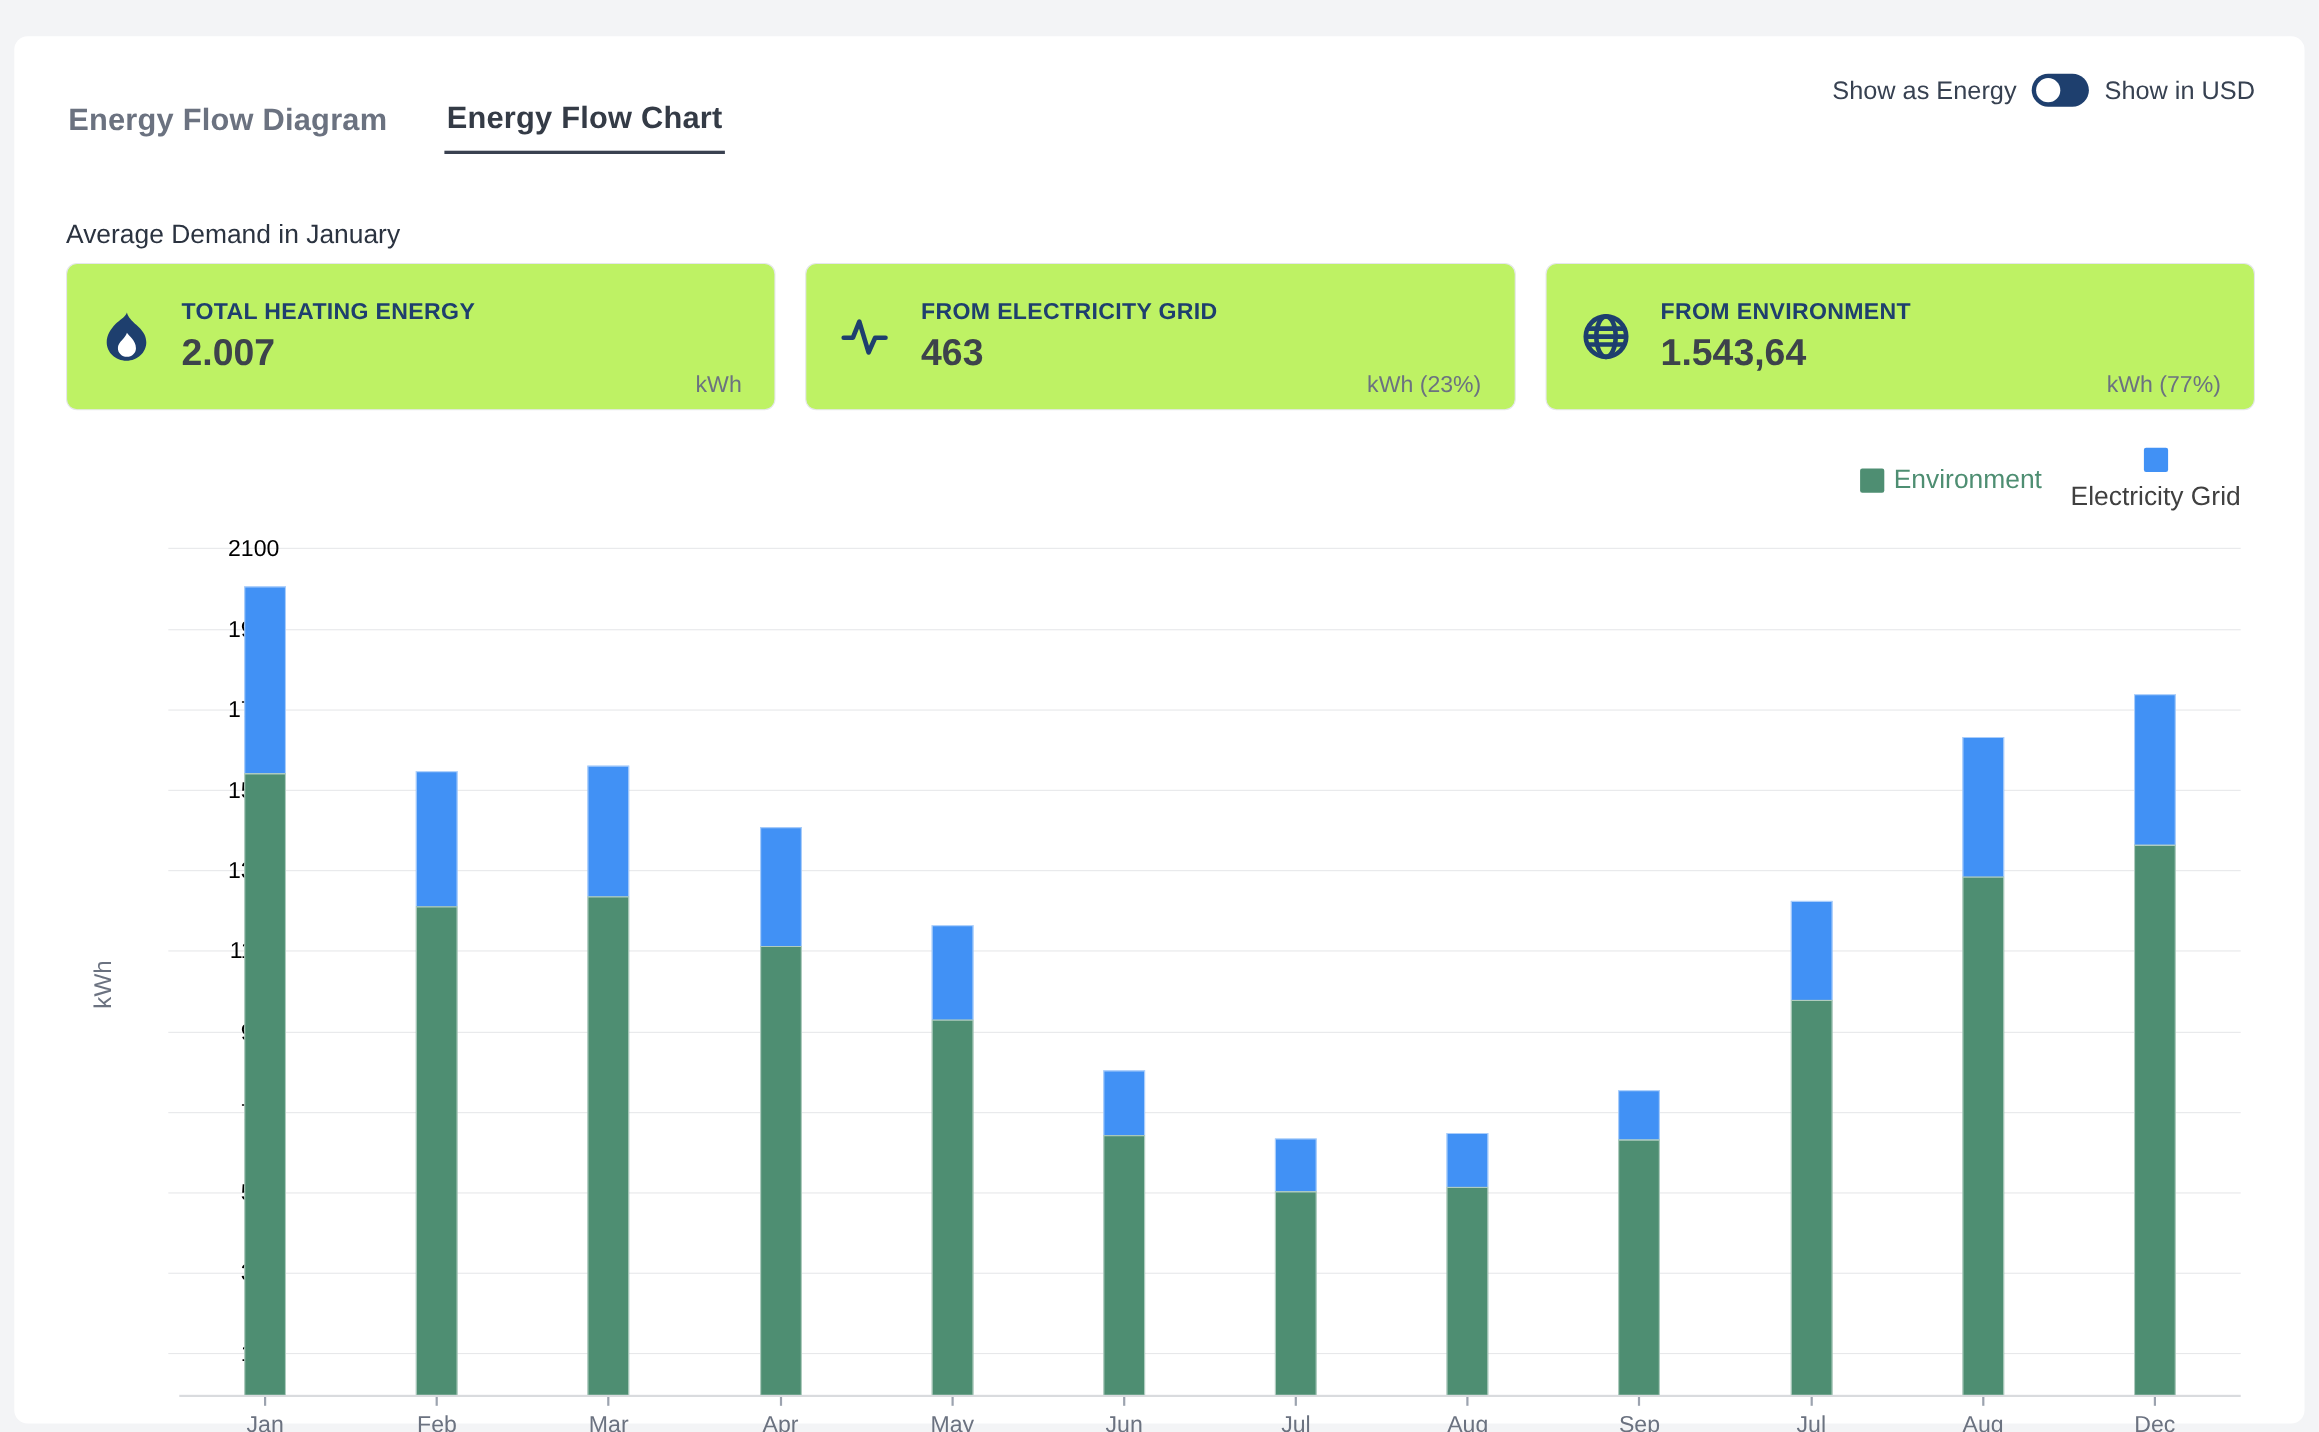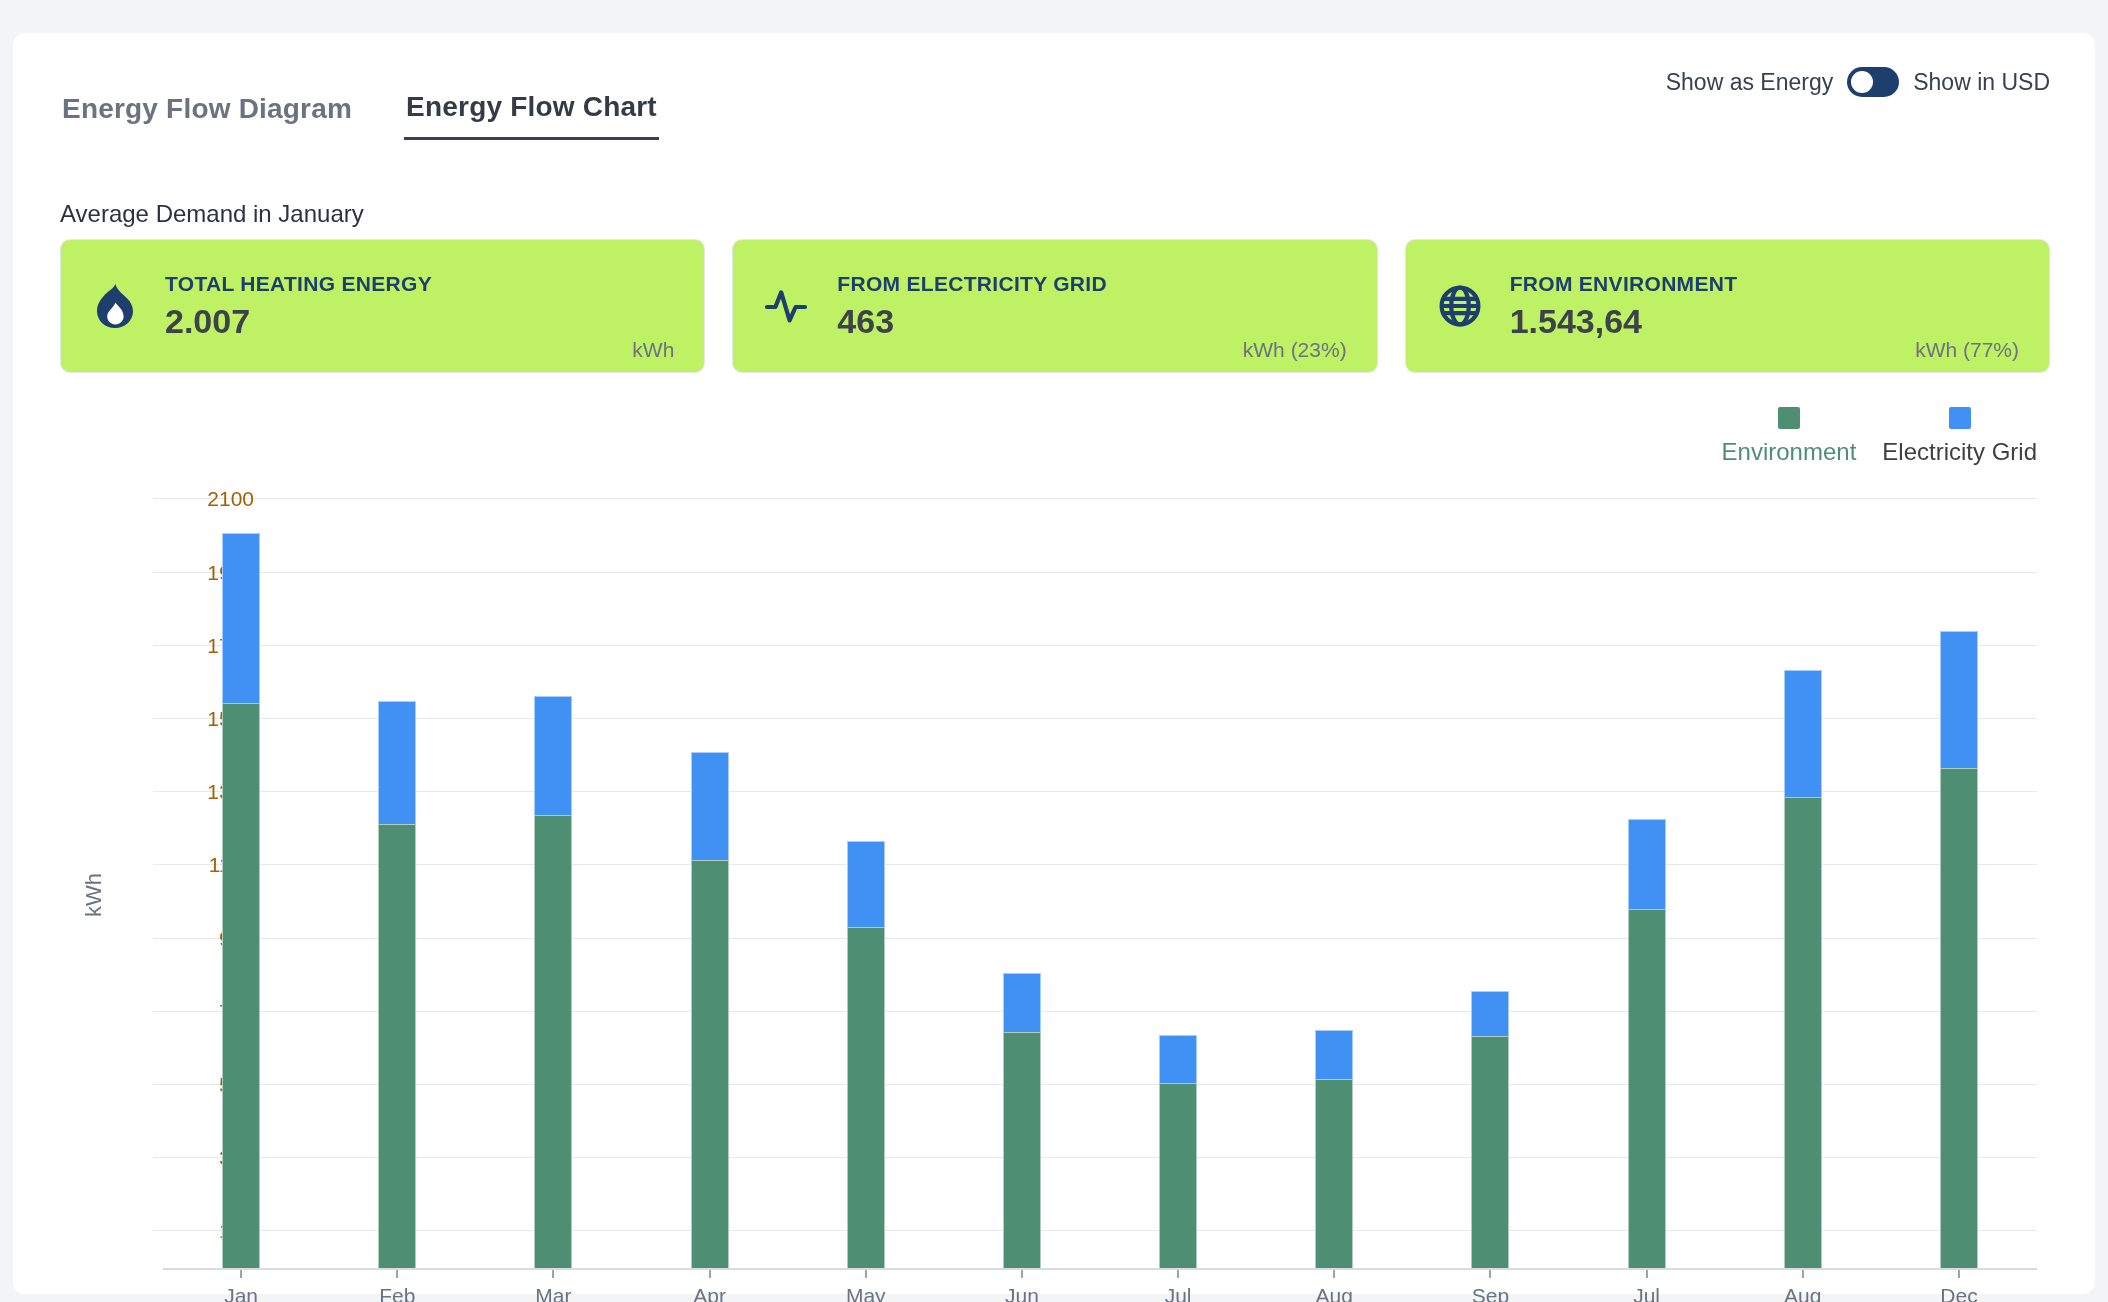--- a/index.html
+++ b/index.html
@@ -62,21 +62,21 @@
   .plot {
     position:absolute; left:103px; top:0; width:1874px; height:776px;
     border-bottom:2px solid #d9dbde;
   }
   .gridline {
     position:absolute; left:-10px; width:calc(100% + 10px); height:1px;
     background:#e7e8ea;
   }
   .ylab {
     position:absolute; right:calc(100% - 91px); transform:translateY(50%);
-    font-size:21px; color:#a16207; white-space:nowrap;
+    font-size:21px; color:#000000; white-space:nowrap;
   }
   .cells { position:absolute; inset:0; display:flex; }
   .cell { flex:1; position:relative; }
   .bar {
     position:absolute; bottom:0; left:50%; transform:translateX(-50%);
     width:38px; display:flex; flex-direction:column;
   }
   .seg { width:100%; border:1px solid rgba(255,255,255,0.55); border-bottom:none; }
   .xtick {
     position:absolute; top:calc(100% + 2px); left:50%; transform:translateX(-50%);
@@ -146,21 +146,21 @@
       </span>
       <span class="card-main">
         <span class="card-title">FROM ENVIRONMENT</span>
         <span class="card-value">1.543,64</span>
       </span>
       <span class="card-unit">kWh (77%)</span>
     </div>
   </div>
 
   <div class="legend">
-    <span class="legend-item" style="color: rgb(78, 142, 114); flex-direction: column;">
+    <span class="legend-item" style="color: rgb(78, 142, 114);">
       <span class="legend-swatch" style="background: rgb(78, 142, 114);"></span>
       <span>Environment</span>
     </span>
     <span class="legend-item" style="color: #404040; flex-direction: column;">
       <span class="legend-swatch" style="background: rgb(65, 145, 245);"></span>
       <span>Electricity Grid</span>
     </span>
   </div>
 
   <div class="chart">

